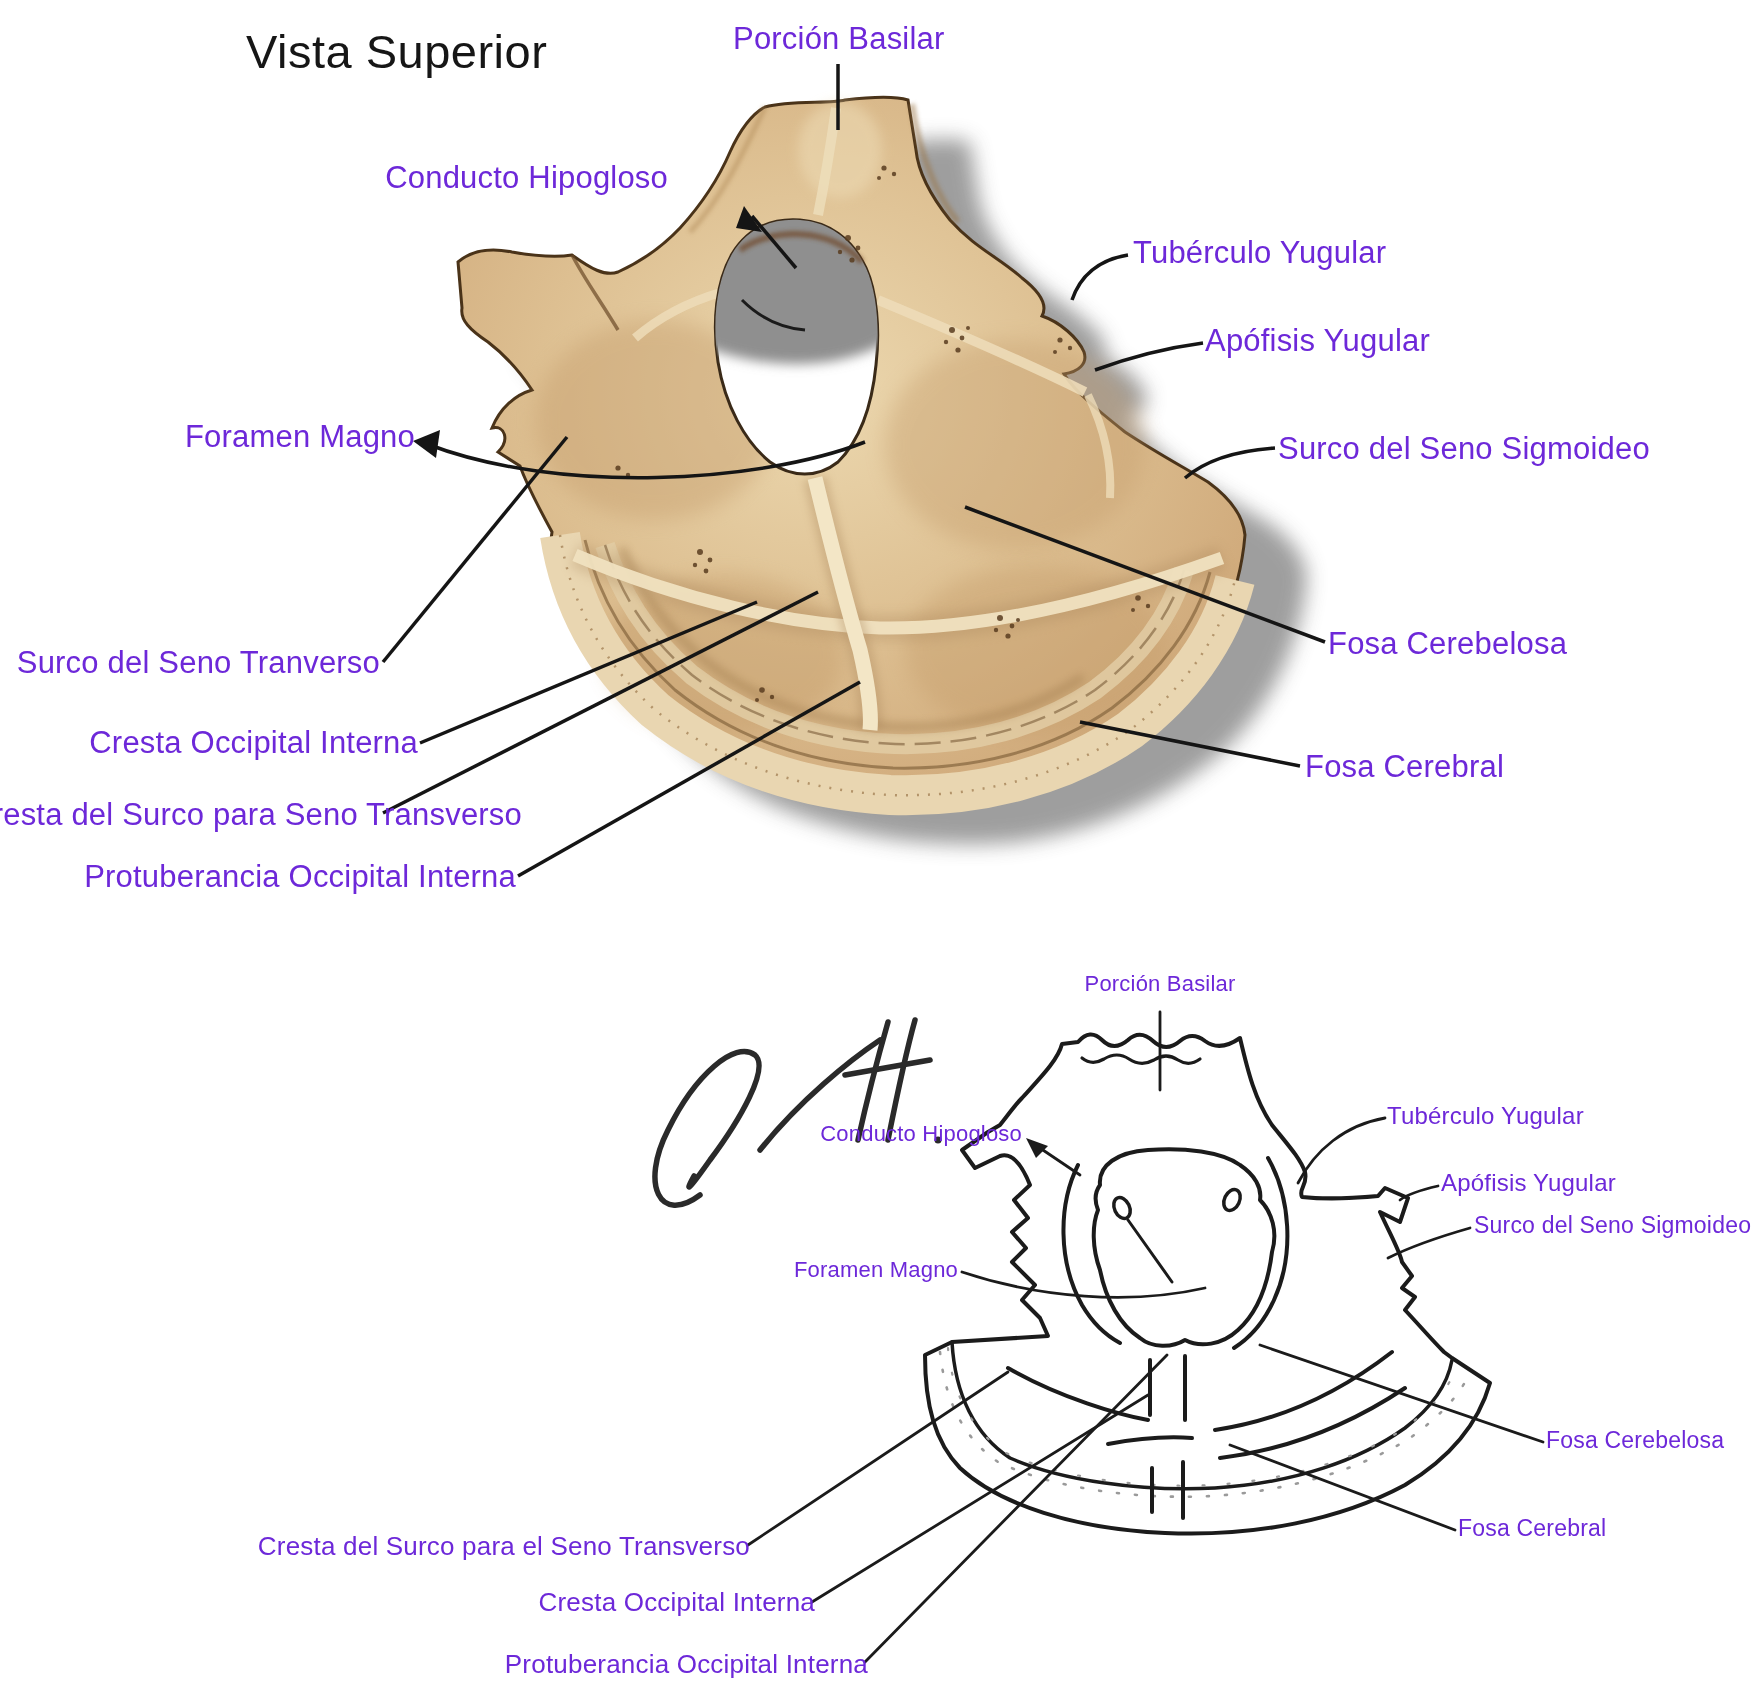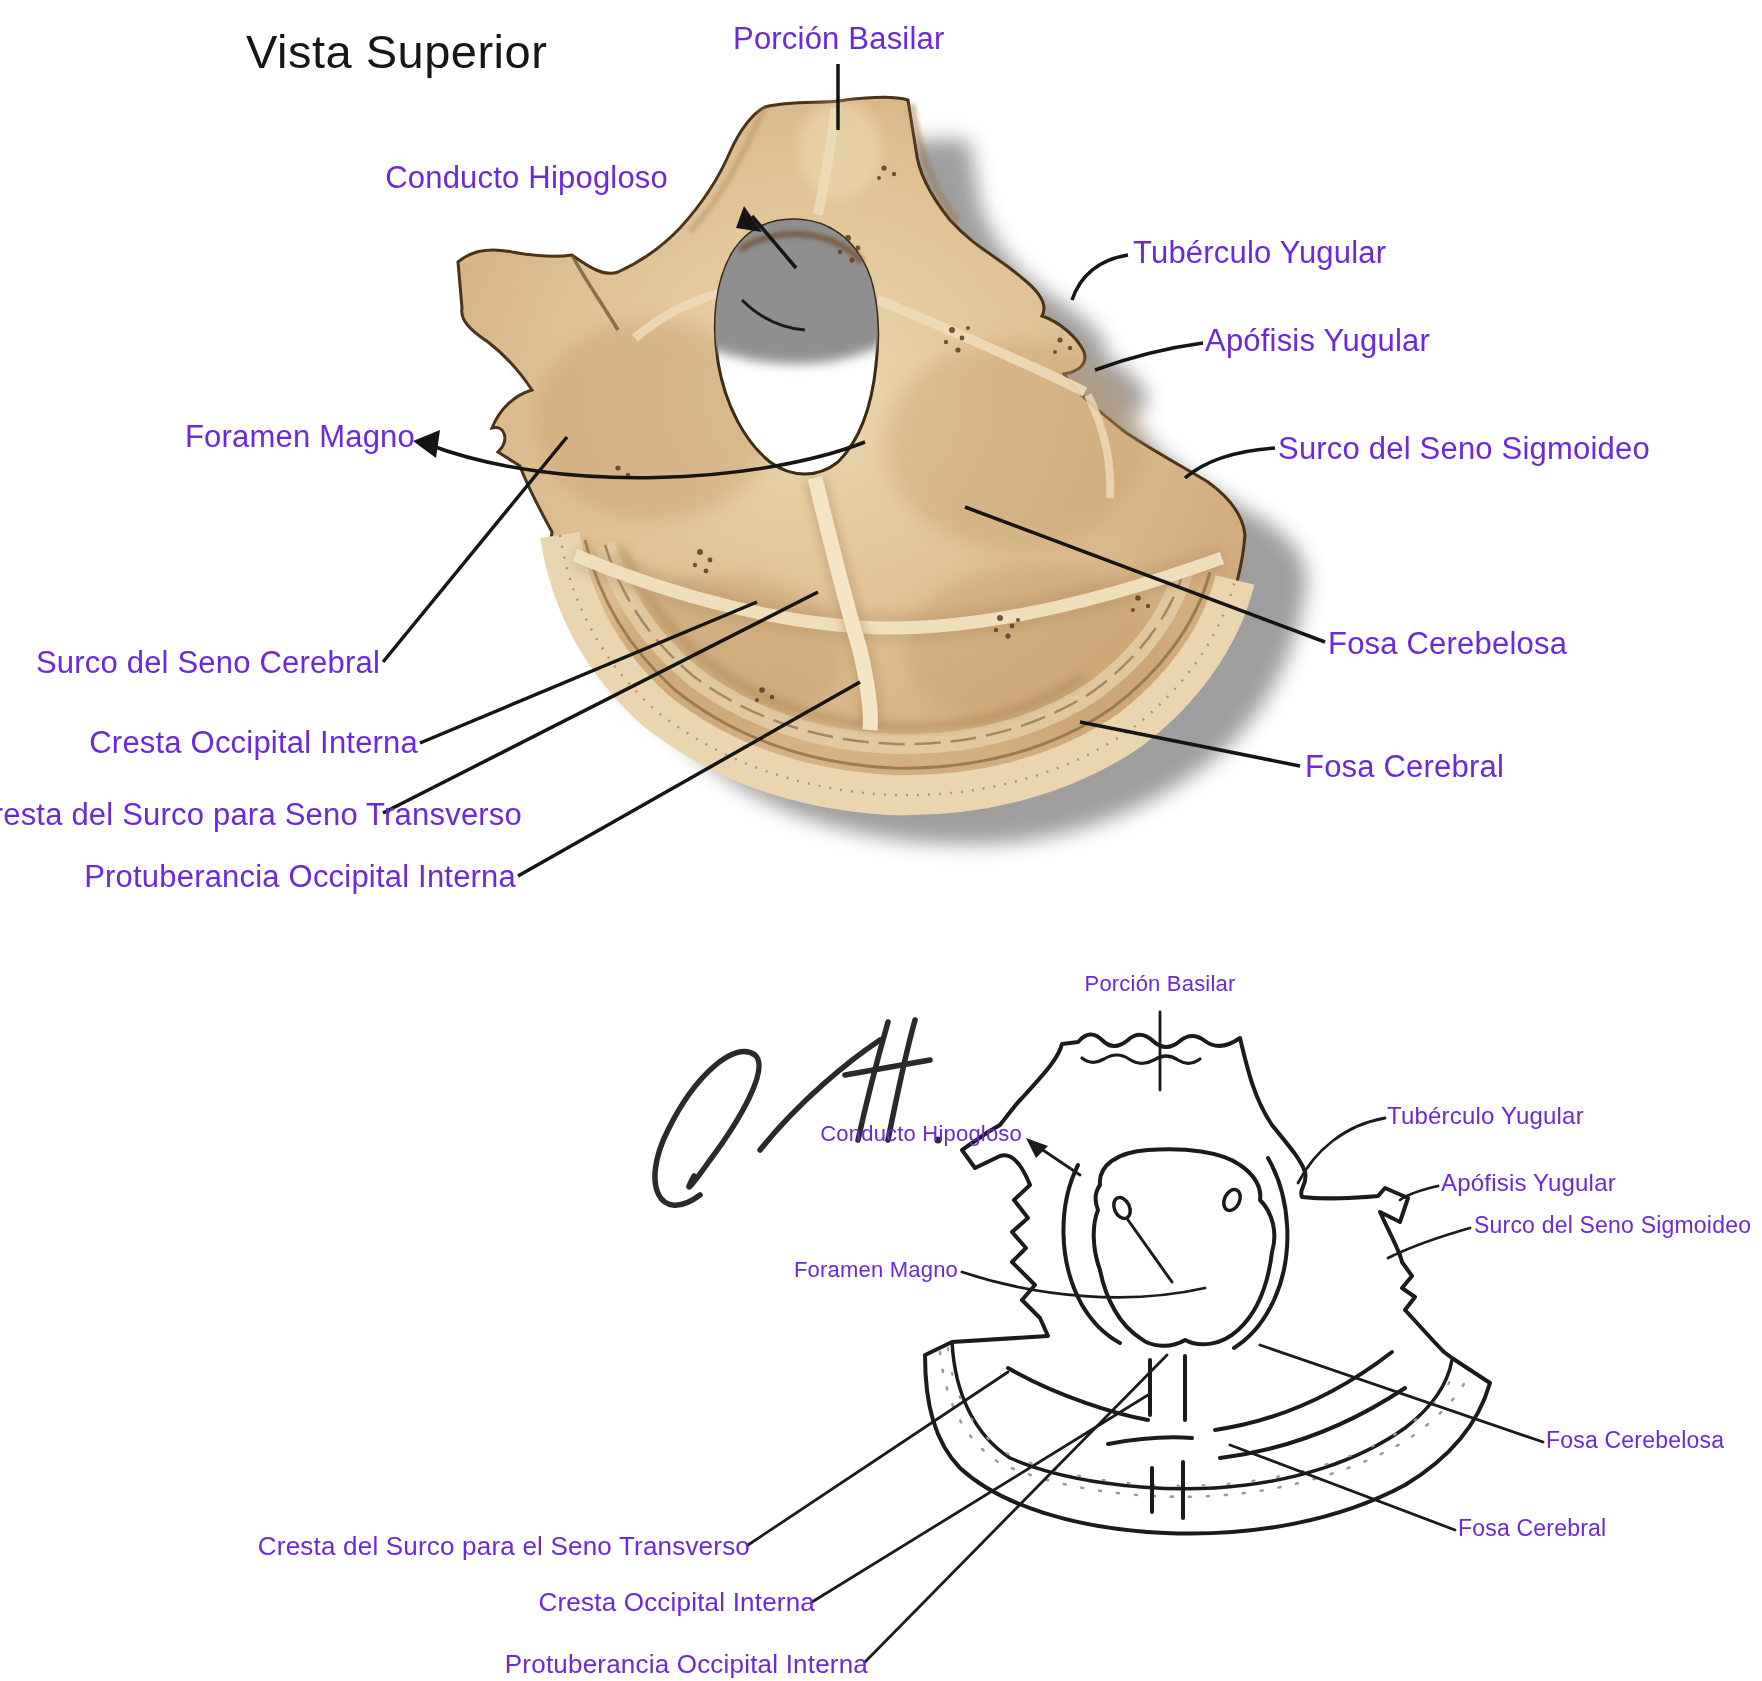--- a/index.html
+++ b/index.html
@@ -247,21 +247,21 @@
   </svg>
 
   <div class="lbl title" style="left:246px;top:2px;margin-top:24px;">Vista Superior</div>
   <div class="lbl" style="left:733px;top:22px;">Porción Basilar</div>
   <div class="lbl" style="right:1094px;top:161px;">Conducto Hipogloso</div>
   <div class="lbl" style="left:1133px;top:236px;">Tubérculo Yugular</div>
   <div class="lbl" style="left:1205px;top:324px;">Apófisis Yugular</div>
   <div class="lbl" style="left:1278px;top:432px;">Surco del Seno Sigmoideo</div>
   <div class="lbl" style="right:1347px;top:420px;">Foramen Magno</div>
   <div class="lbl" style="left:1328px;top:627px;">Fosa Cerebelosa</div>
-  <div class="lbl" style="right:1382px;top:646px;">Surco del Seno Cerebral</div>
+  <div class="lbl" style="right:1382px;top:646px;">Surco del Seno Tranverso</div>
   <div class="lbl" style="right:1344px;top:726px;">Cresta Occipital Interna</div>
   <div class="lbl" style="left:1305px;top:750px;">Fosa Cerebral</div>
   <div class="lbl" style="right:1240px;top:798px;">Cresta del Surco para Seno Transverso</div>
   <div class="lbl" style="right:1246px;top:860px;">Protuberancia Occipital Interna</div>
 
   <div class="lbl sm" style="left:1160px;top:972px;transform:translateX(-50%);">Porción Basilar</div>
   <div class="lbl sm" style="right:740px;top:1122px;">Conducto Hipogloso</div>
   <div class="lbl md" style="left:1387px;top:1103px;">Tubérculo Yugular</div>
   <div class="lbl md" style="left:1441px;top:1170px;">Apófisis Yugular</div>
   <div class="lbl md2" style="left:1474px;top:1213px;">Surco del Seno Sigmoideo</div>

